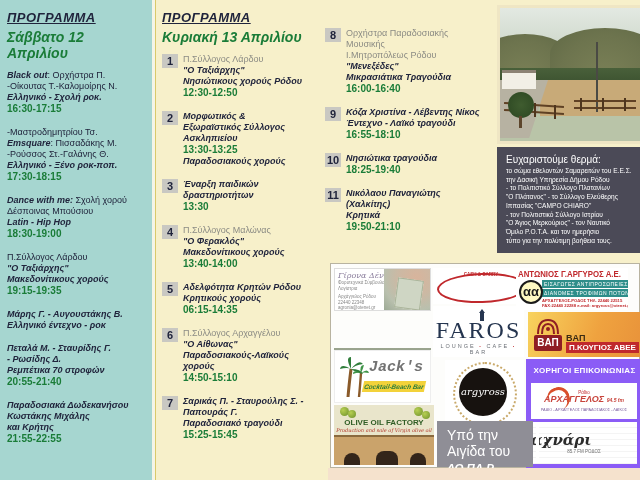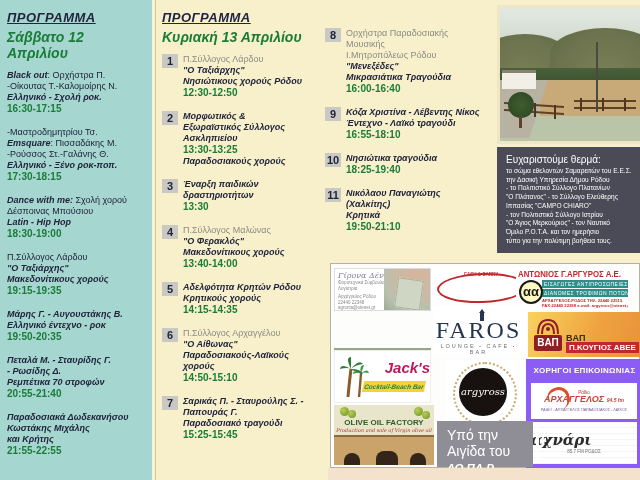--- a/index.html
+++ b/index.html
@@ -63,21 +63,21 @@
       transform:rotate(8deg);box-shadow:0 0 0 1px #aab49a inset;}
 
   
   #sp-epta{left:3px;top:47px;width:97px;height:37px;background:linear-gradient(#9aa48e,#77856f);margin-top:37px;}
   #sp-epta .t1{font-size:10px;font-weight:bold;color:#3f9448;text-shadow:0 0 2px #fff;line-height:11px;margin:5px 0 0 26px;}
   #sp-epta .t2{font-size:4.5px;color:#cfe9c8;margin:2px 0 0 30px;line-height:5.5px;text-align:center;width:60px;}
   .peacock{position:absolute;left:2px;top:4px;width:22px;height:30px;}
 
   
   #sp-jacks{left:3px;top:86px;width:97px;height:53px;background:#fff;border:1px solid #eee;}
-  #sp-jacks .nm{font-family:Liberation Sans, sans-serif;font-style:italic;font-weight:bold;font-size:15px;color:#be185d;margin:8px 0 0 34px;text-align:right;}
+  #sp-jacks .nm{font-family:Liberation Mono, monospace;font-style:italic;font-weight:bold;font-size:15px;color:#737373;margin:8px 0 0 34px;}
   #sp-jacks .ribbon{position:absolute;left:28px;top:30px;width:62px;height:11px;background:#f3d23a;transform:skewX(-12deg);
       font-size:6.5px;font-weight:bold;font-style:italic;color:#2f7d3a;text-align:center;line-height:11px;}
 
   
   #sp-olive{left:3px;top:141px;width:100px;height:60px;background:#e9e5cb;}
   #sp-olive .t1{font-size:8px;font-weight:bold;color:#2f5d25;text-align:center;margin-top:13px;}
   #sp-olive .t2{font-family:"DejaVu Serif",serif;font-style:italic;font-size:5px;color:#b03326;text-align:center;}
   #sp-olive .bld{position:absolute;left:0;right:0;bottom:0;height:28px;background:#caa36b;border-top:2px solid #8a6a3e;}
   #sp-olive .arch{position:absolute;bottom:0;width:16px;height:12px;background:#33251a;border-radius:8px 8px 0 0;}
   .olive{position:absolute;border-radius:50%;background:radial-gradient(circle at 35% 35%,#b7cf52,#6d8f2b);}
@@ -180,21 +180,20 @@
             <div class="line"><span class="seg-rg">Π.Σύλλογος Λάρδου</span></div>
             <div class="line"><span class="seg-bi">"Ο Ταξιάρχης"</span></div>
             <div class="line"><span class="seg-bi">Μακεδονίτικους χορούς</span></div>
             <div class="line"><span class="seg-tm">19:15-19:35</span></div>
           </div>
         </div>
         <div class="prog-item">
           <div class="item-body">
             <div class="line"><span class="seg-bi">Μάρης Γ. - Αυγουστάκης Β.</span></div>
             <div class="line"><span class="seg-bi">Ελληνικό έντεχνο - ροκ</span></div>
-            <div class="line"><span class="seg-tm">19:50-20:35</span></div>
           </div>
         </div>
         <div class="prog-item">
           <div class="item-body">
             <div class="line"><span class="seg-bi">Πεταλά Μ. - Σταυρίδης Γ.</span></div>
             <div class="line"><span class="seg-bi">- Ρωσίδης Δ.</span></div>
             <div class="line"><span class="seg-bi">Ρεμπέτικα 70 στροφών</span></div>
             <div class="line"><span class="seg-tm">20:55-21:40</span></div>
           </div>
         </div>
@@ -249,21 +248,21 @@
             <div class="line"><span class="seg-bi">"Ο Φερακλός"</span></div>
             <div class="line"><span class="seg-bi">Μακεδονίτικους χορούς</span></div>
             <div class="line"><span class="seg-tm">13:40-14:00</span></div>
           </div>
         </div>
         <div class="prog-item">
           <span class="num-badge">5</span>
           <div class="item-body">
             <div class="line"><span class="seg-bi">Αδελφότητα Κρητών Ρόδου</span></div>
             <div class="line"><span class="seg-bi">Κρητικούς χορούς</span></div>
-            <div class="line"><span class="seg-tm">14:15-14:35</span></div>
+            <div class="line"><span class="seg-tm">06:15-14:35</span></div>
           </div>
         </div>
         <div class="prog-item">
           <span class="num-badge">6</span>
           <div class="item-body">
             <div class="line"><span class="seg-gy">Π.Σύλλογος Αρχαγγέλου</span></div>
             <div class="line"><span class="seg-bi">"Ο Αίθωνας"</span></div>
             <div class="line"><span class="seg-bi">Παραδοσιακούς-Λαϊκούς χορούς</span></div>
             <div class="line"><span class="seg-tm">14:50-15:10</span></div>
           </div>

